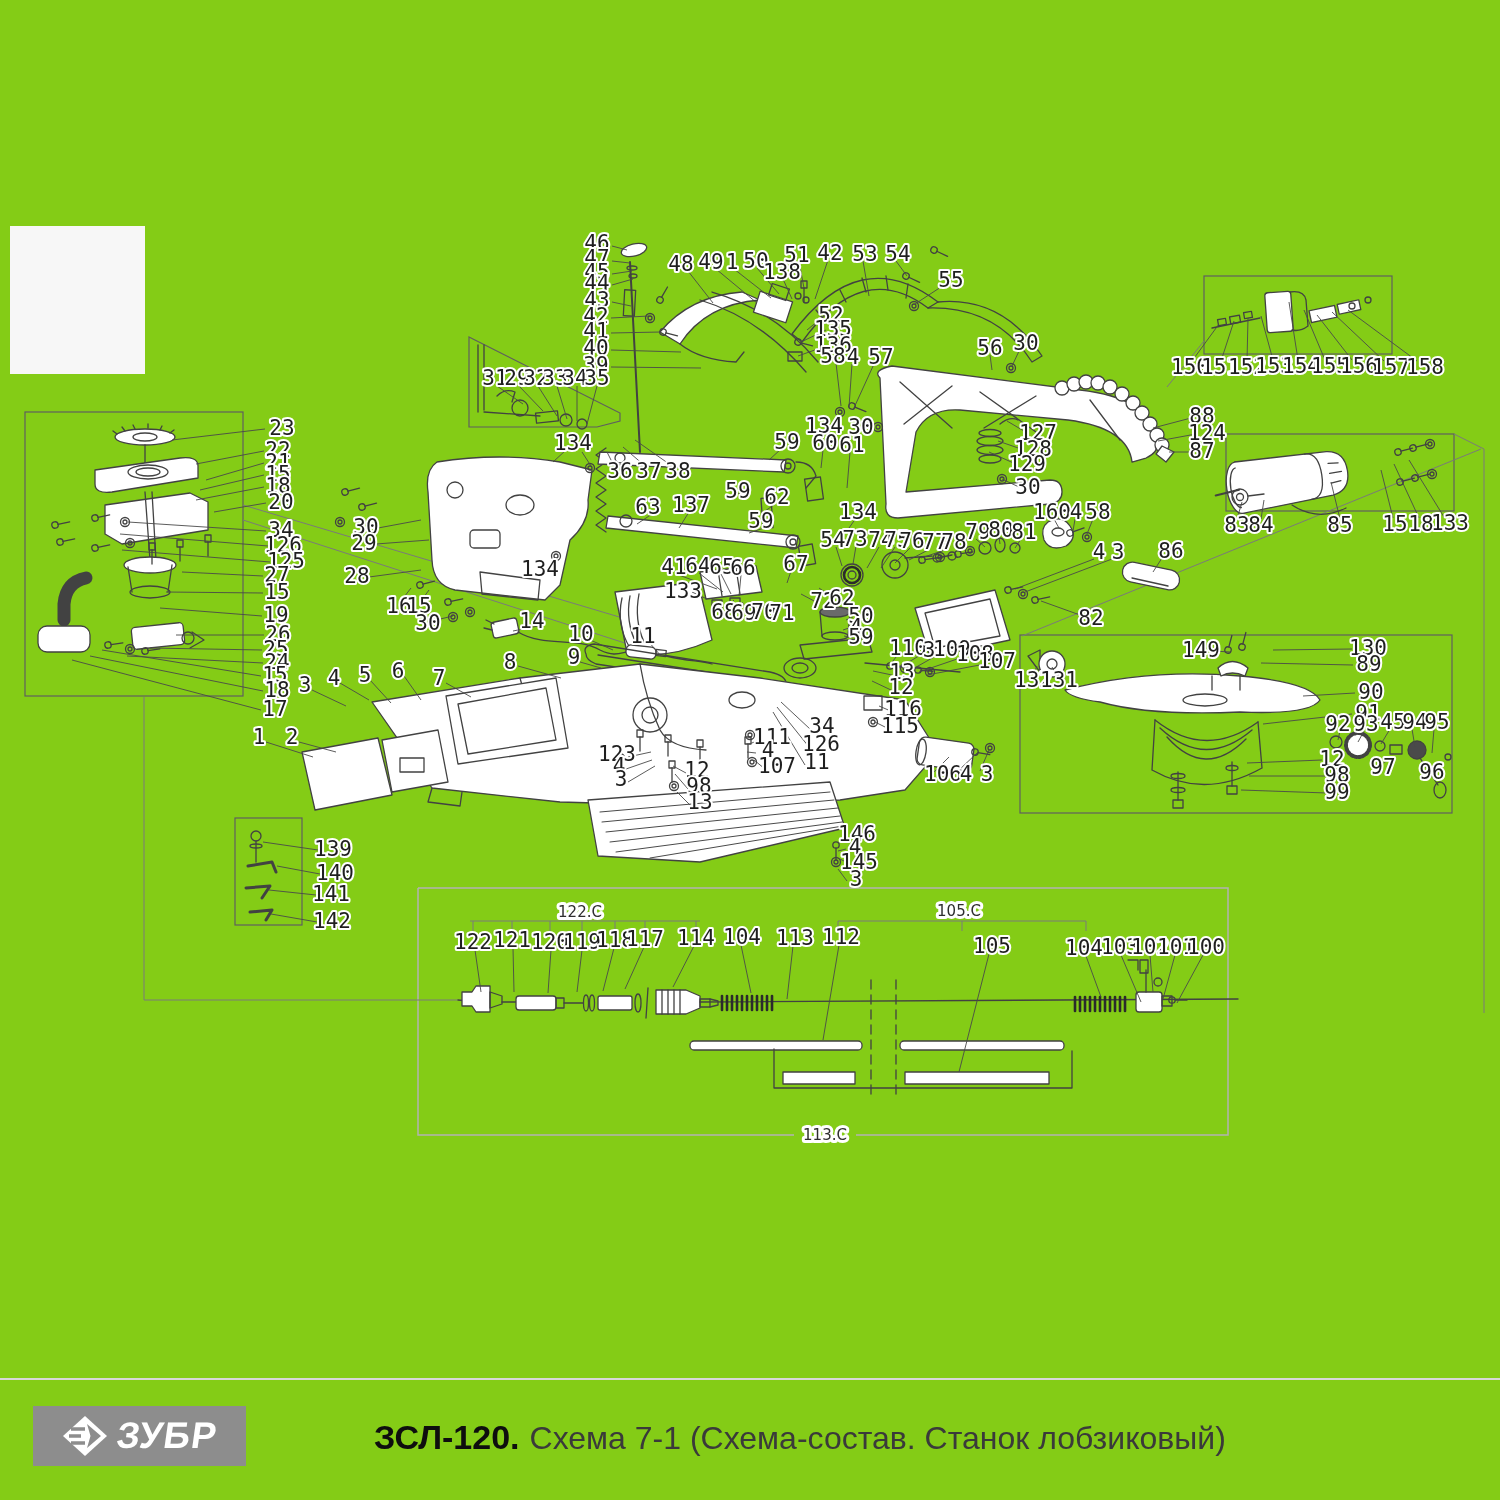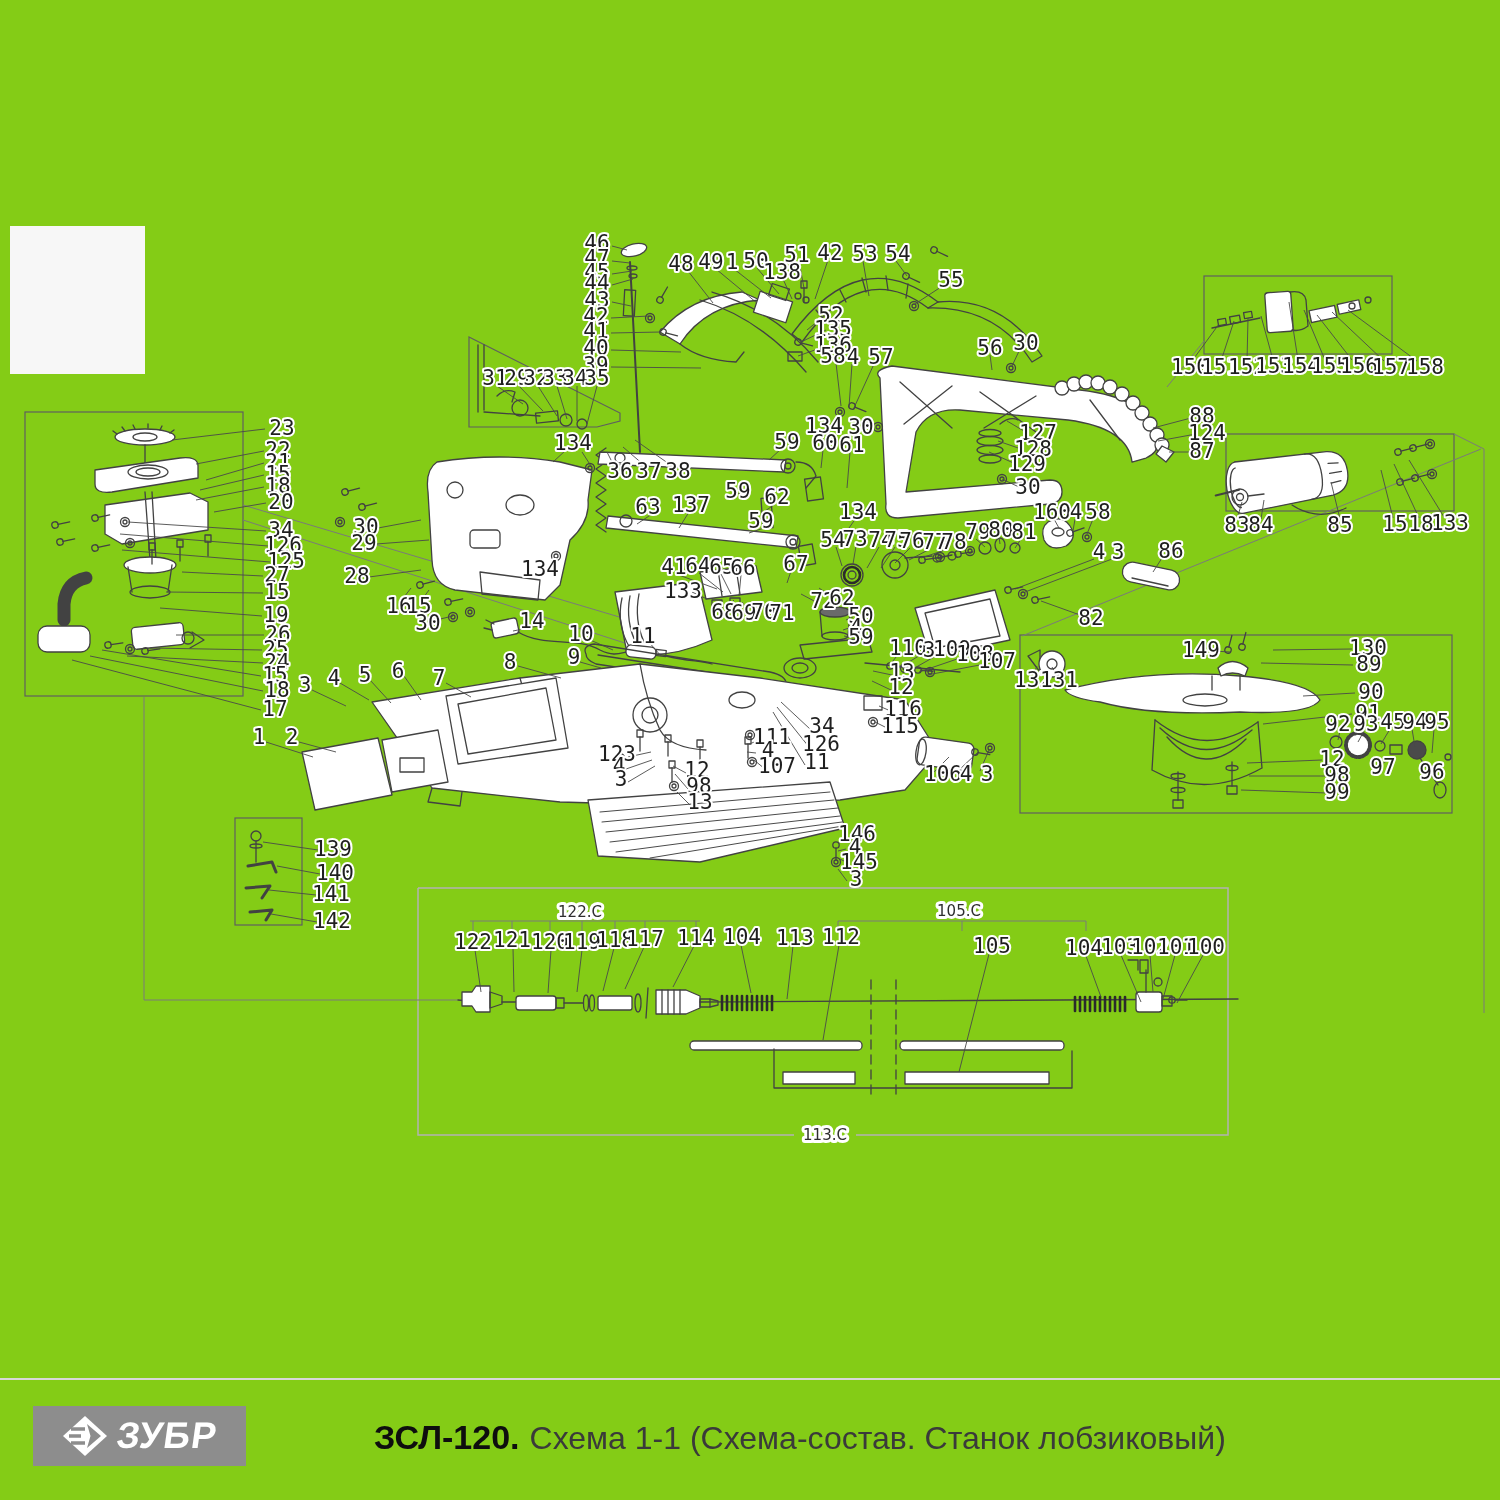--- a/index.html
+++ b/index.html
@@ -845,17 +845,17 @@
     <svg width="52" height="44" viewBox="0 0 52 44">
       <polygon points="24,2 46,22 24,42 2,22" fill="#ffffff"></polygon>
       <line x1="10" y1="15" x2="24" y2="15" stroke="#8d8d8d" stroke-width="3.5"></line>
       <line x1="8" y1="22" x2="20" y2="22" stroke="#8d8d8d" stroke-width="3.5"></line>
       <line x1="10" y1="29" x2="24" y2="29" stroke="#8d8d8d" stroke-width="3.5"></line>
       <polygon points="26,10 40,22 26,34 29.5,22" fill="#8d8d8d"></polygon>
     </svg>
     <span class="brand">ЗУБР</span>
   </div>
   <div class="doc-title">
-    <span class="model">ЗСЛ-120.</span><span class="subtitle">Схема 1-1 (Схема-состав. Станок лобзиковый)</span>
+    <span class="model">ЗСЛ-120.</span><span class="subtitle">Схема 7-1 (Схема-состав. Станок лобзиковый)</span>
   </div>
 </div>
 
 </div>
 
 </body></html>

